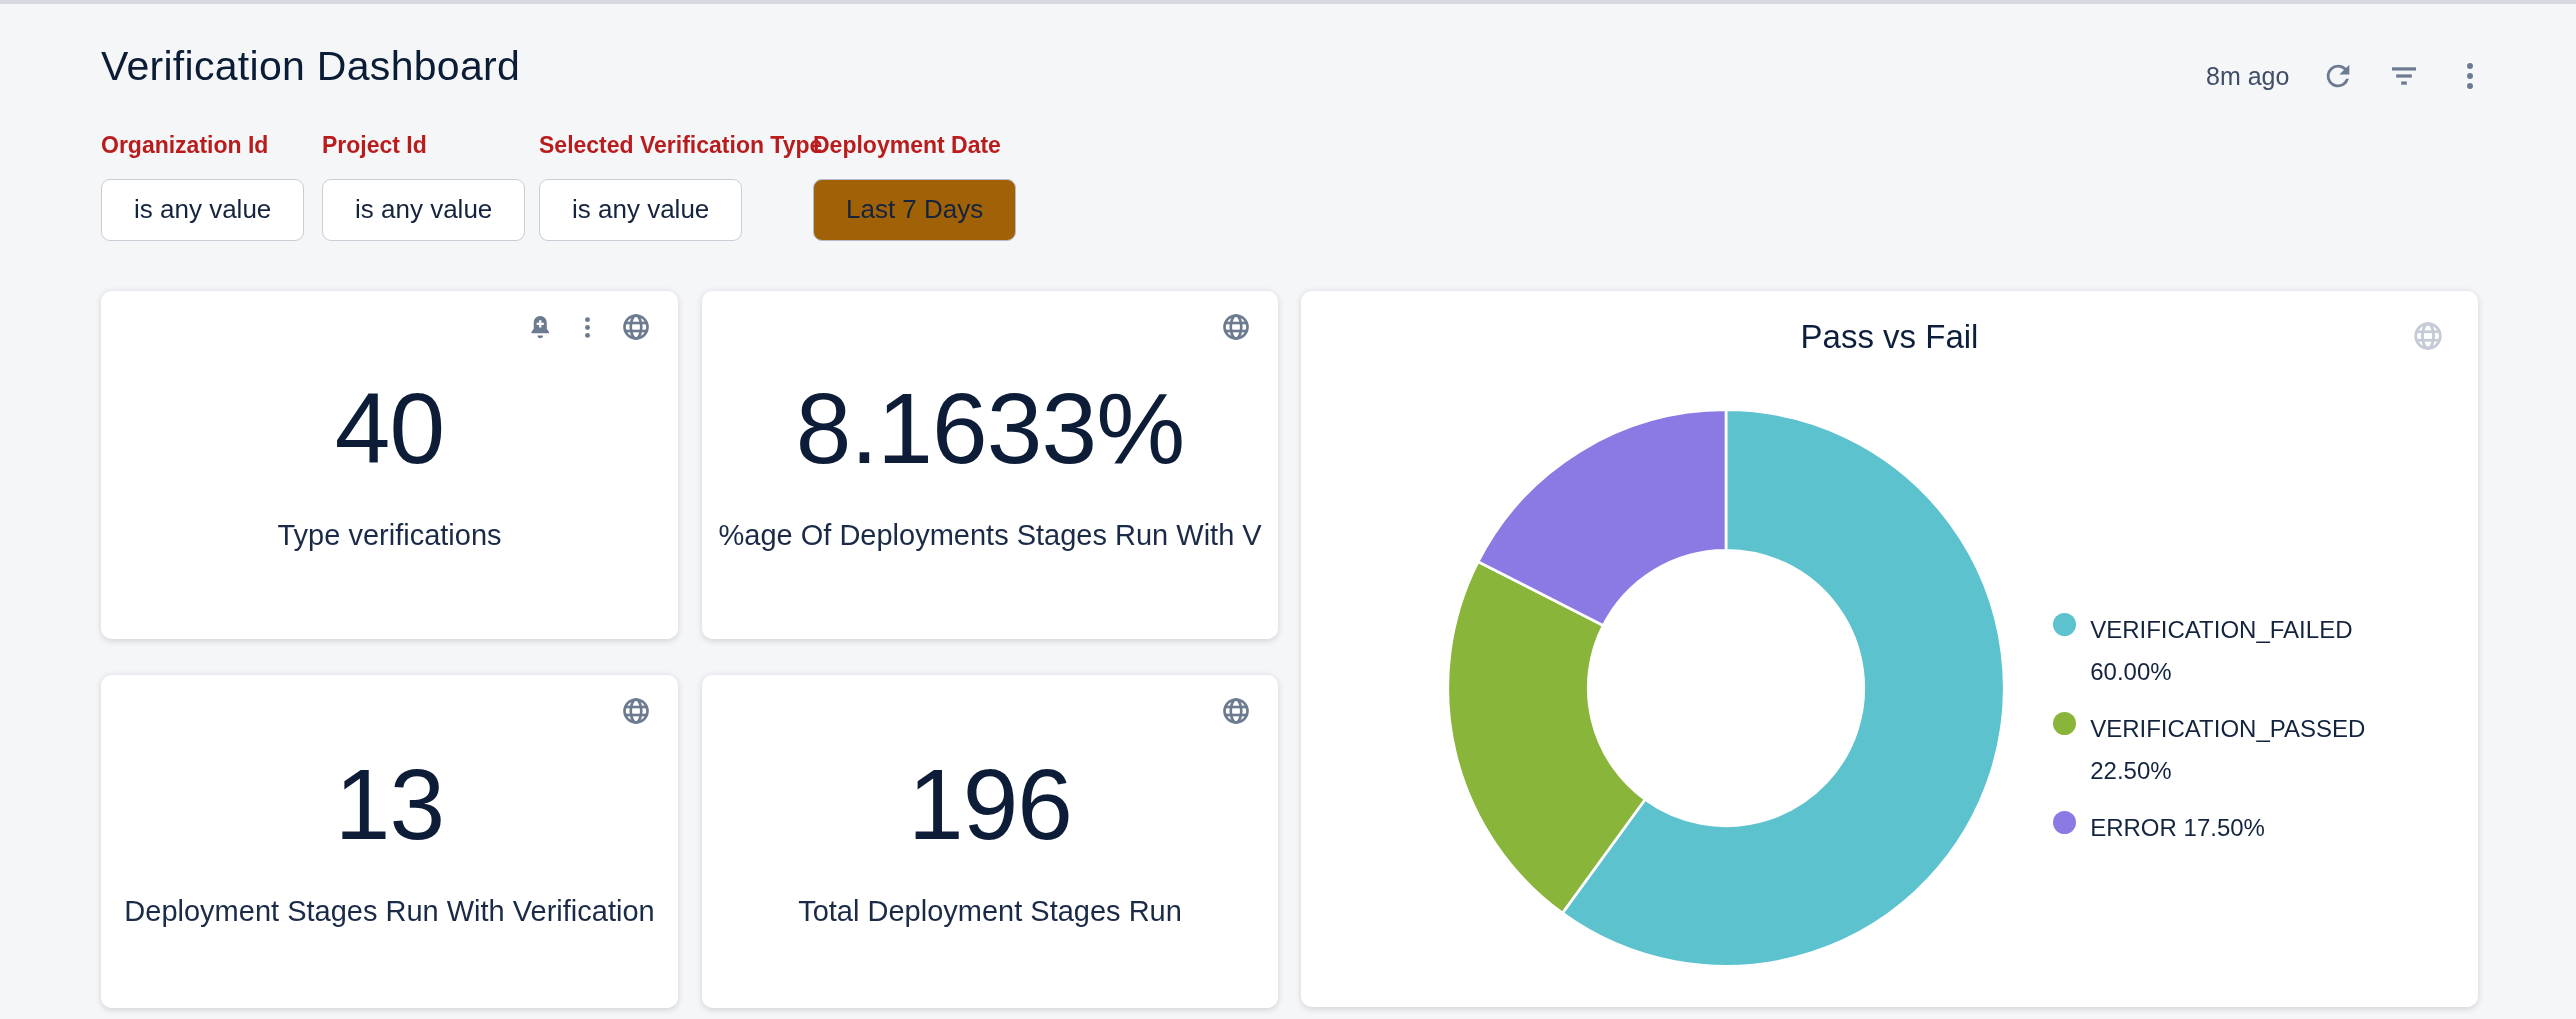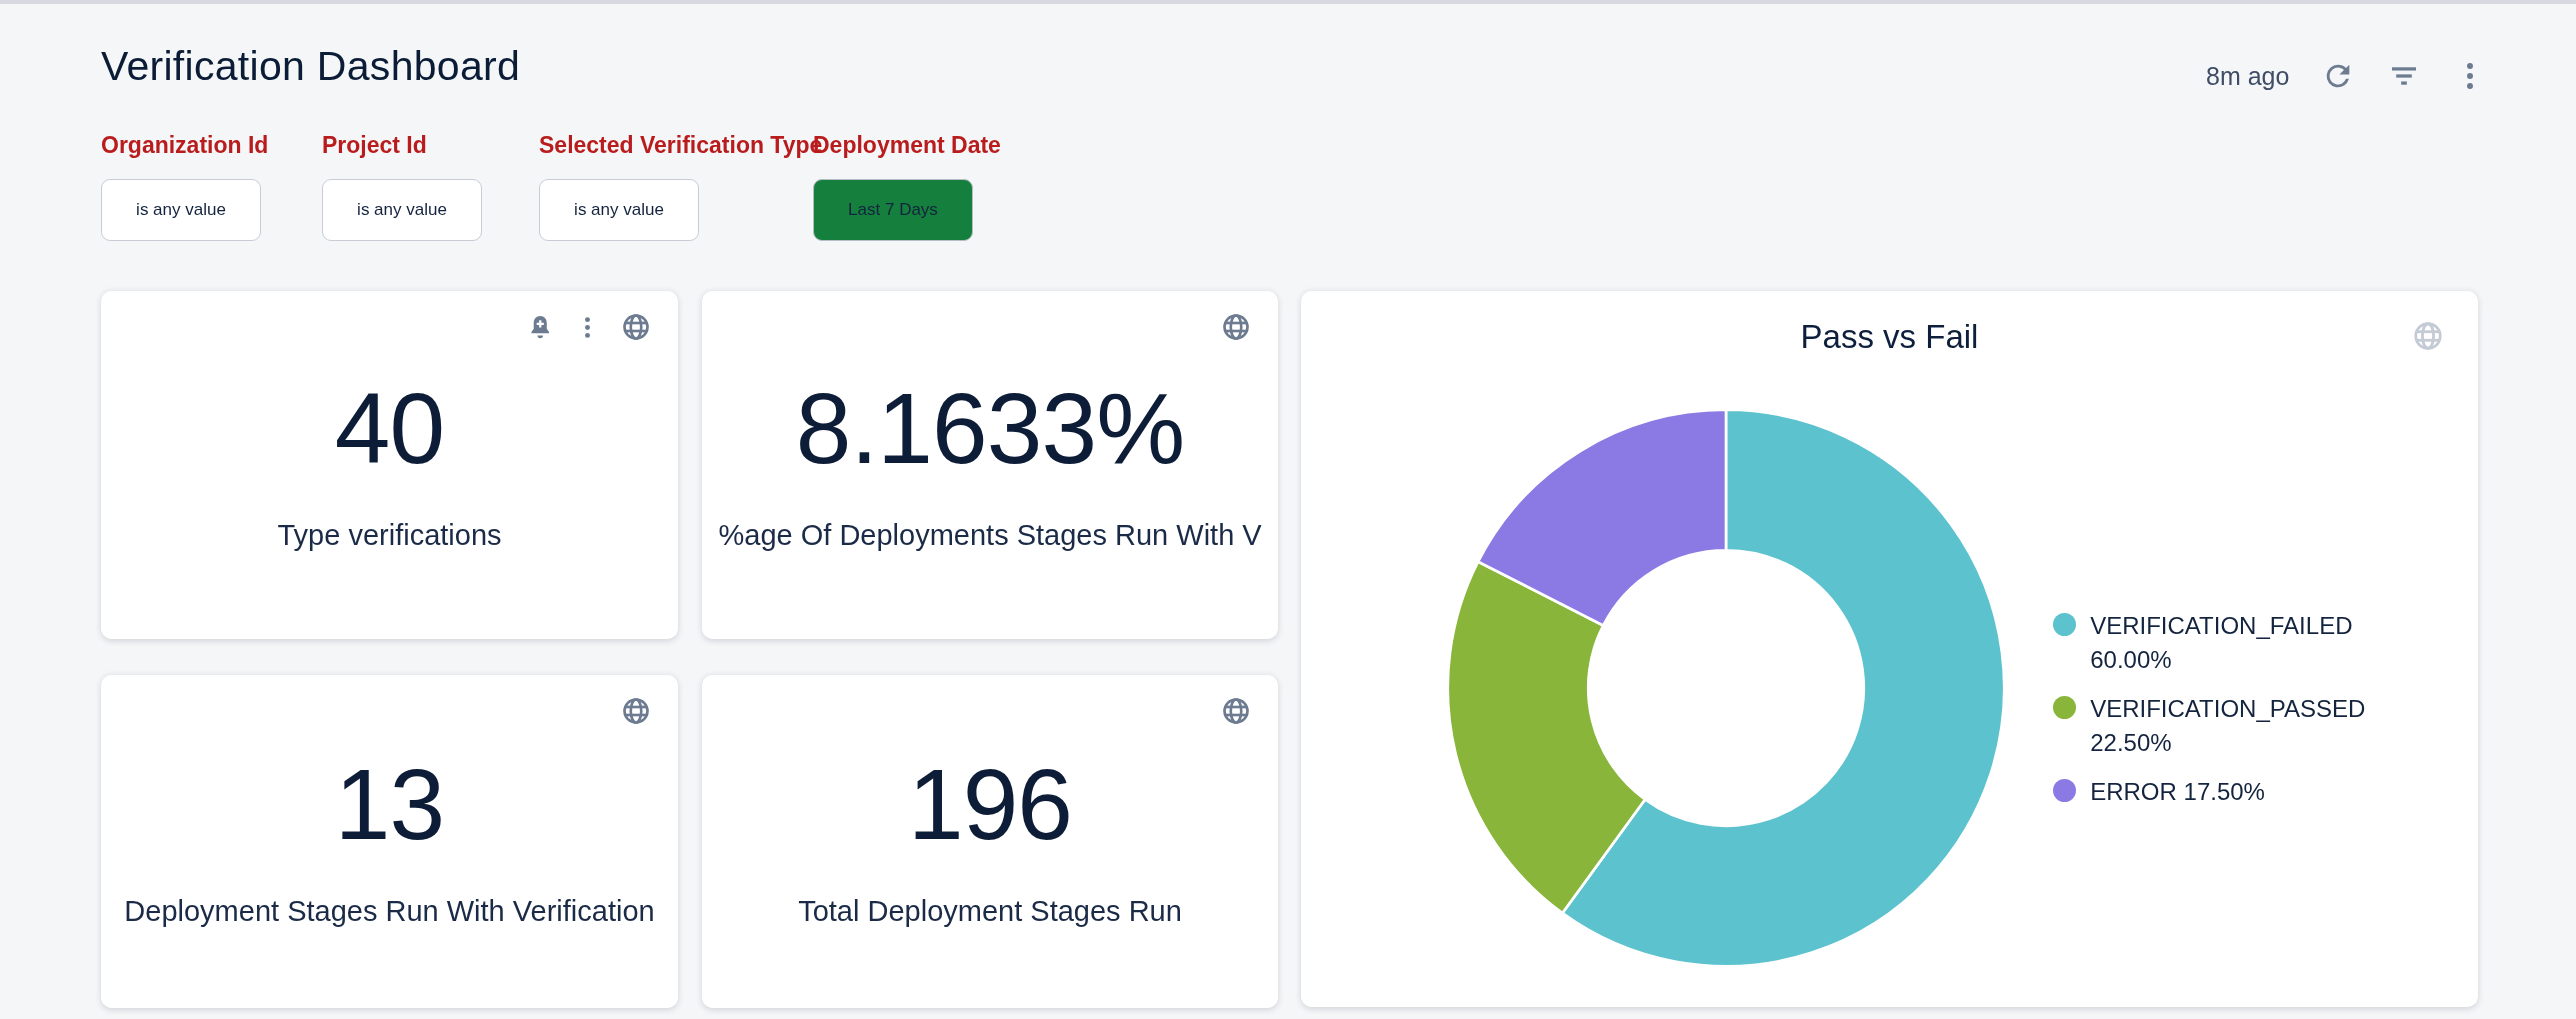--- a/index.html
+++ b/index.html
@@ -35,24 +35,24 @@
 
   
   .filter-group { position:absolute; top:128px; }
   .fg-0 { left:101px; } .fg-1 { left:322px; } .fg-2 { left:539px; } .fg-3 { left:813px; }
   .filter-label { font-size:23px; font-weight:700; color:#b91c1c; line-height:27px; }
   .filter-btn {
     margin-top:19.6px;
     display:inline-flex; align-items:center; justify-content:center;
     height:62px; padding:0 32px; min-width:160px;
     border:1.8px solid #c7ccd6; border-radius:9px;
-    background:#ffffff; font-size:17px; color:#14233e;
+    background:#ffffff; font-size:26px; color:#14233e;
     font-family:"Liberation Sans", sans-serif; cursor:pointer;
   }
-  .filter-btn.active { background:#15803d; border-color:#b5bcc8; }
+  .filter-btn.active { background:#a16207; border-color:#b5bcc8; }
 
   
   .card {
     position:absolute; background:#fff; border-radius:10.7px;
     box-shadow:0 1.8px 6.2px rgba(25,34,56,.16);
   }
   .card-1 { left:101px; top:287px; width:577px; height:348px; }
   .card-2 { left:702px; top:287px; width:576px; height:348px; }
   .card-3 { left:101px; top:671px; width:577px; height:333px; }
   .card-4 { left:702px; top:671px; width:576px; height:333px; }
@@ -79,21 +79,21 @@
     font-size:33px; font-weight:500; color:#0d1f3c;
   }
   .chart-globe { position:absolute; top:28.5px; right:34px; color:#c5cbd5; }
   .donut-wrap { position:absolute; left:145px; top:117px; width:560px; height:560px; }
   .legend {
     position:absolute; left:752px; top:318px; width:302px;
     display:flex; flex-direction:column; gap:15px;
   }
   .legend-item { display:flex; align-items:flex-start; cursor:pointer; }
   .legend-dot { width:23px; height:23px; border-radius:50%; margin:3.6px 14.2px 0 0; flex:none; }
-  .legend-text { width:265px; font-size:24px; line-height:34px; color:#14243f; }
+  .legend-text { width:265px; font-size:24px; line-height:42px; color:#14243f; }
 </style>
 </head>
 <body>
 
 <div class="page">
 
   <div class="dash-title">Verification Dashboard</div>
 
   <div class="header-actions">
     <span class="last-refresh">8m ago</span>

